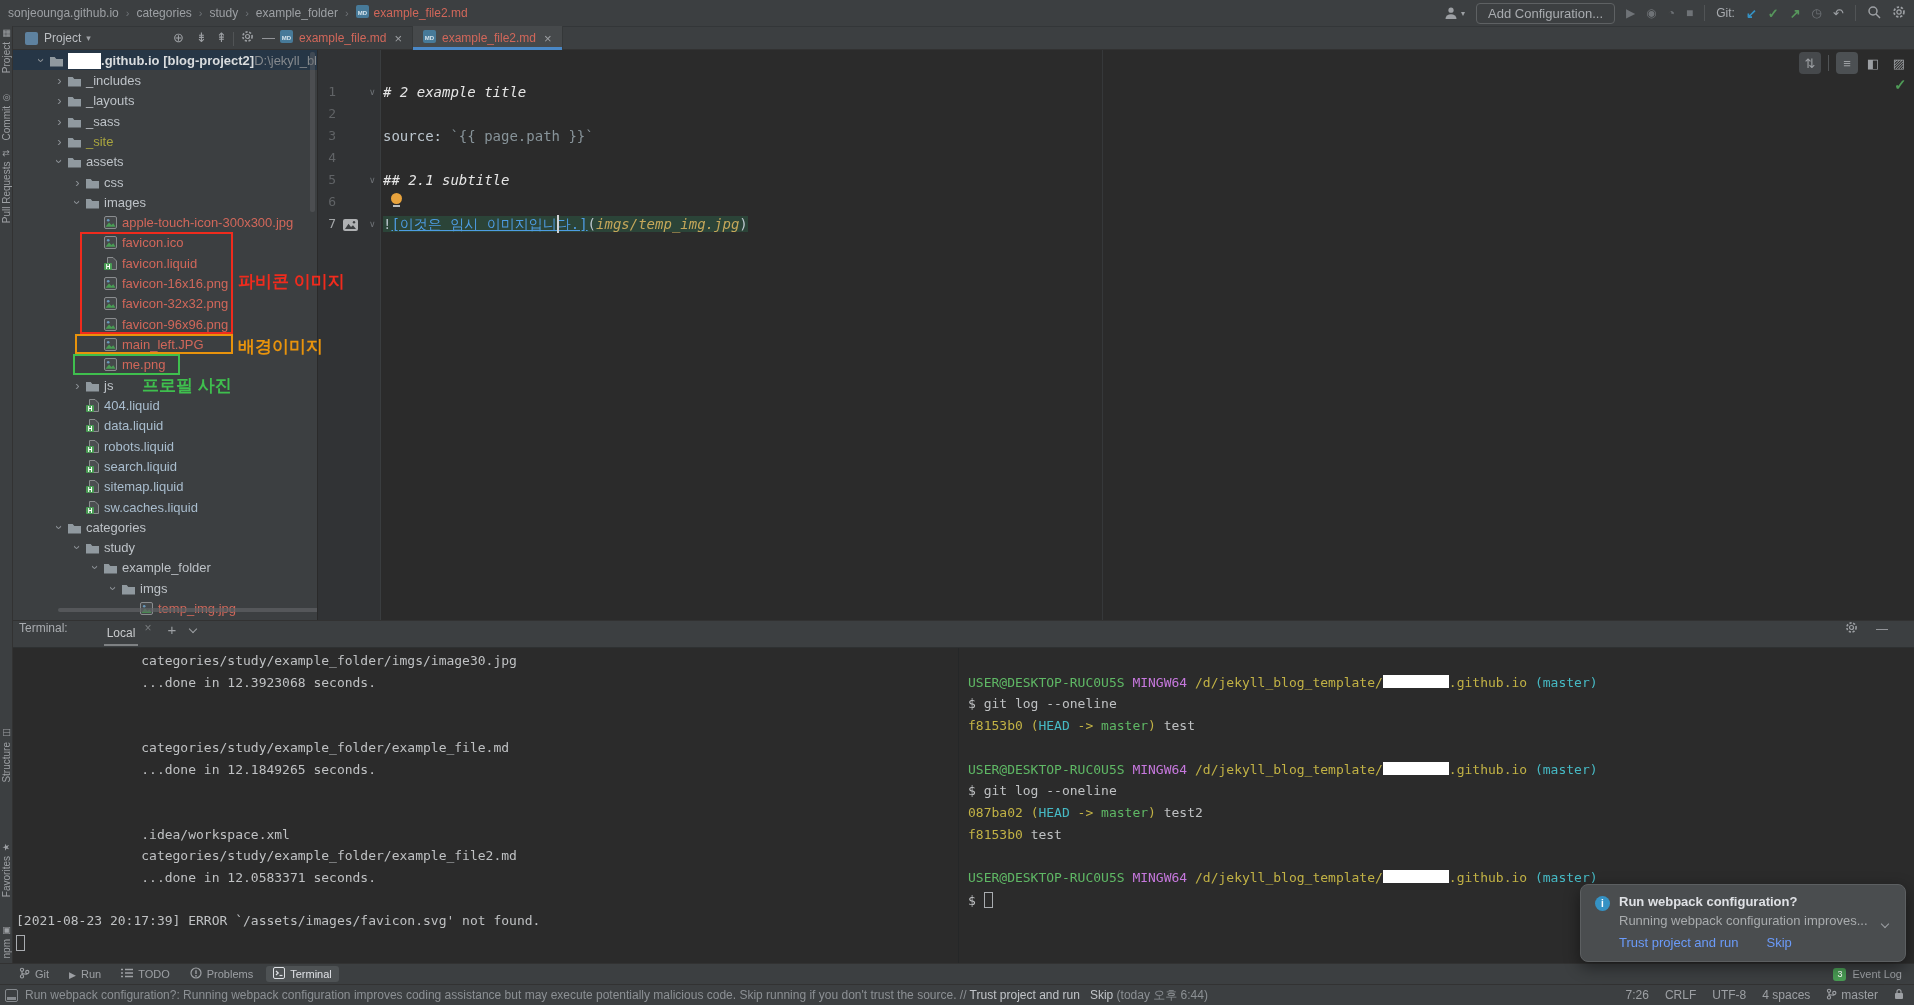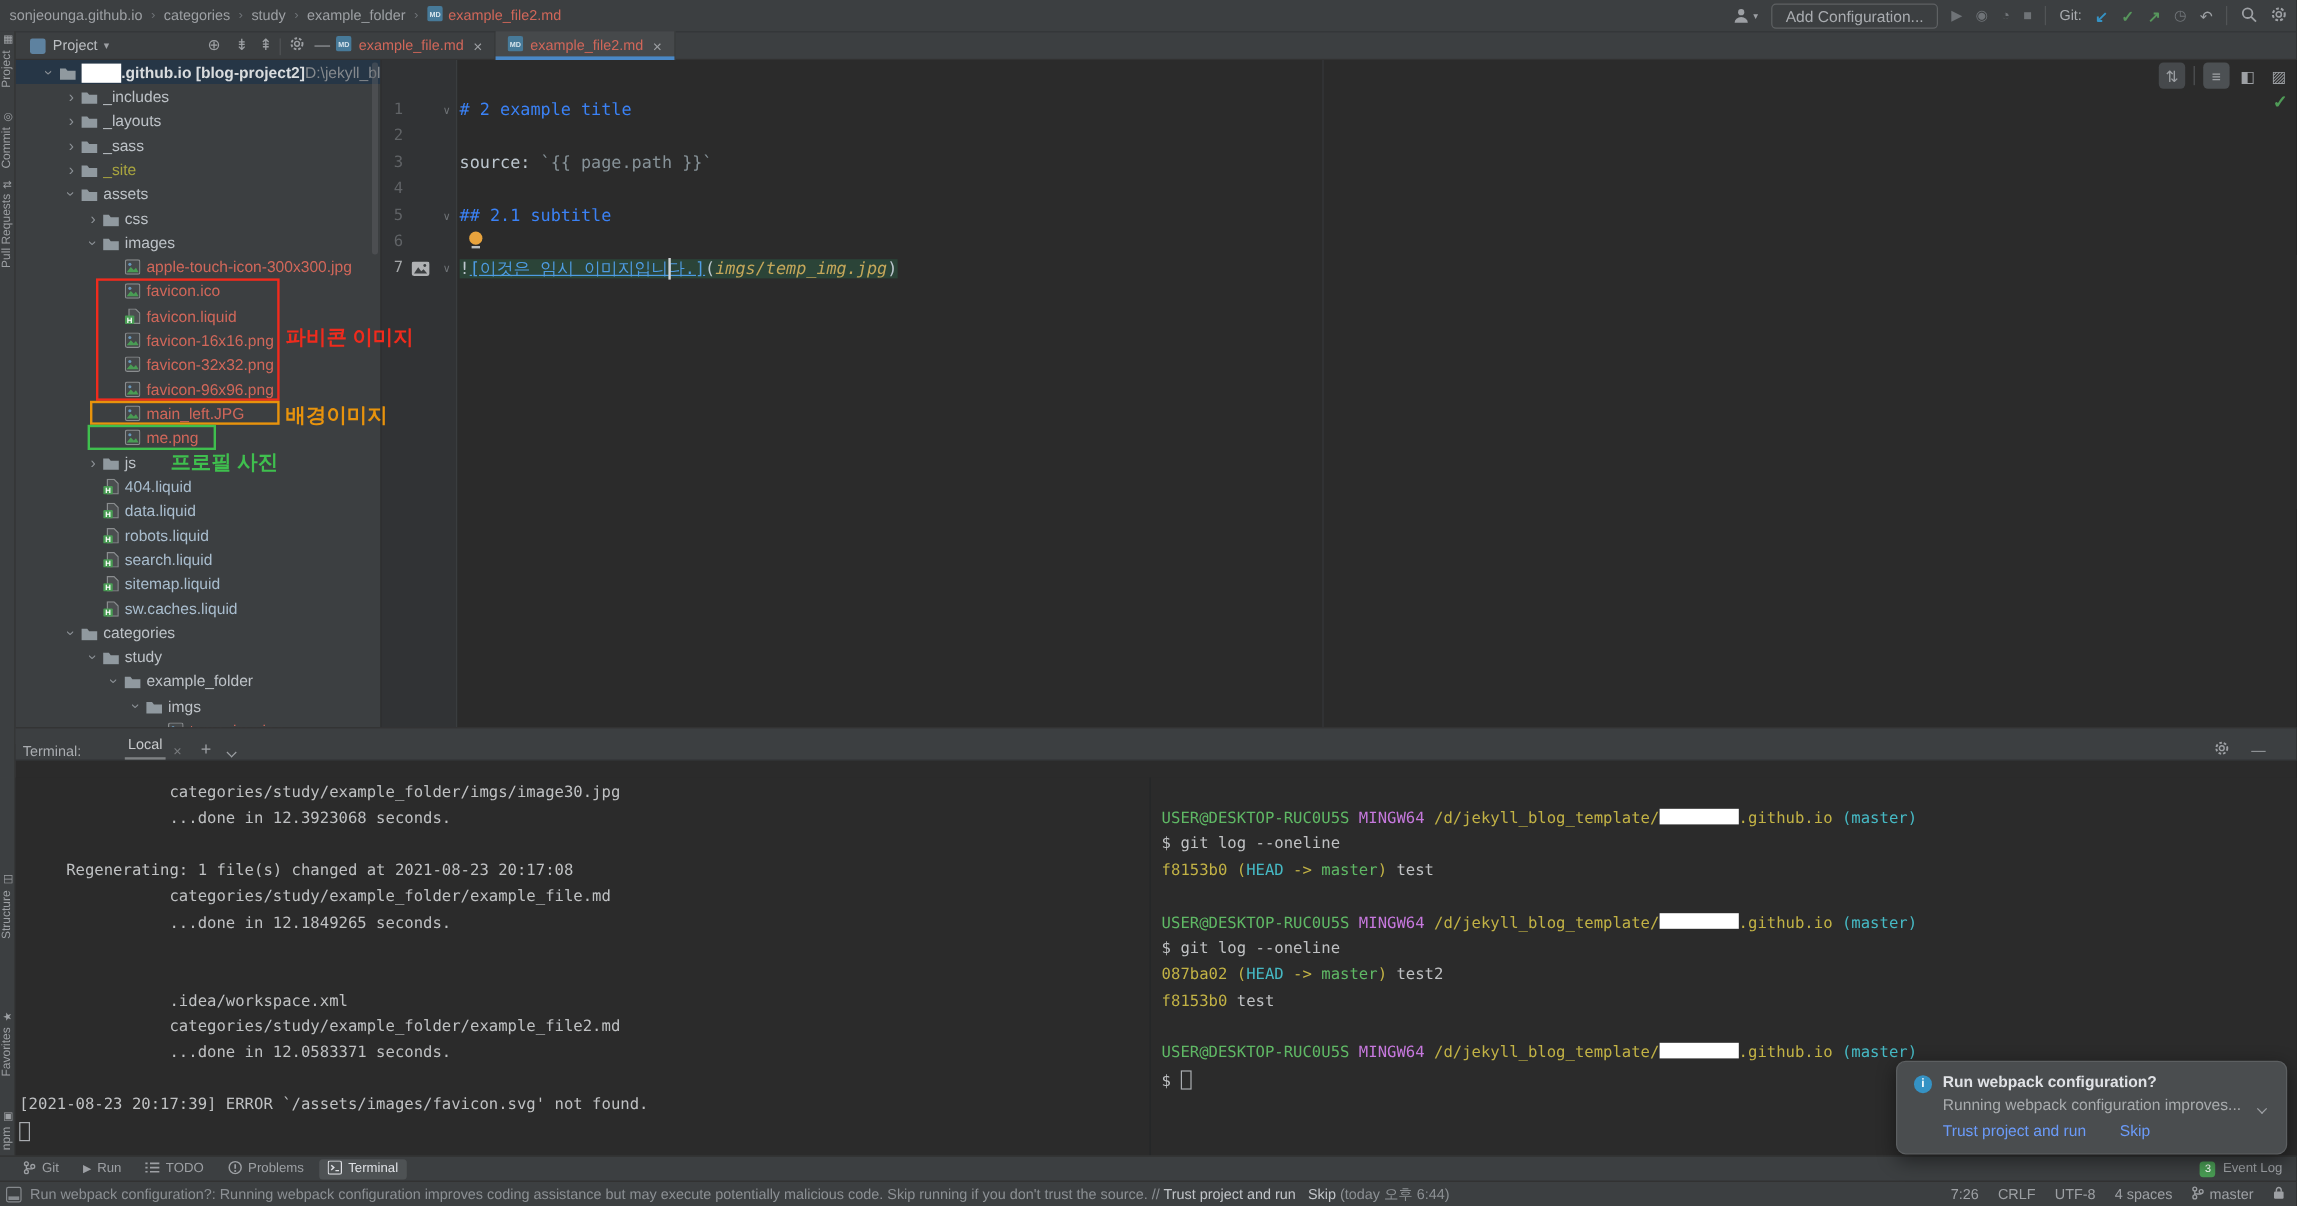--- a/index.html
+++ b/index.html
@@ -57,41 +57,41 @@
   .annlab{position:absolute;z-index:6;font-weight:bold;font-size:17px;white-space:nowrap;pointer-events:none}
 
   
   .gutter{left:318px;top:50px;width:63px;height:570px;background:#313335;border-right:1px solid #3A3D3F;box-sizing:border-box}
   .gnum{position:absolute;left:308px;width:28px;text-align:right;font:13px "DejaVu Sans Mono",monospace;
         color:#606366;line-height:22px}
   .gnum.cur{color:#A4A7A9}
   .fold{position:absolute;left:369px;color:#6F7377;font-size:9px;line-height:10px}
   .eline{position:absolute;left:383px;height:22px;line-height:22px;white-space:pre;
          font-family:"DejaVu Sans Mono",monospace;font-size:14px}
-  .c-hd{color:#3b82f6;}
+  .c-hd{color:#e5e5e5;font-style:italic}
   .c-tx{color:#BCC6CE}
   .c-cd{color:#879399}
   .c-lk{color:#4E9CE3;text-decoration:underline}
   .c-pt{color:#C5A75A;font-style:italic}
   .hlbg{background:#2B4438}
   .wrapguide{left:1102px;top:50px;width:1px;height:570px;background:#36383A}
   .caret{left:557px;top:215px;width:2px;height:18px;background:#D0D3D6}
   .bulbwrap{position:absolute}
   .bulb-c{width:11px;height:11px;border-radius:50%;background:#E8A33D}
   .bulb-b{width:7px;height:2px;background:#B9BDBF;margin:1px auto 0}
   .mdbar{left:1799px;top:52px;display:flex;align-items:center;gap:4px}
   .mbtn{width:22px;height:22px;border-radius:4px;display:flex;align-items:center;justify-content:center;color:#9DA0A4;font-size:13px}
   .mbtn.on{background:#4C5053}
   .mbtn.frame{background:#46494C}
   .mdiv{width:1px;height:16px;background:#515456;margin:0 3px}
   .echeck{left:1894px;top:76px;color:#4F9B57;font-size:15px;font-weight:bold}
 
   
-  .termhdr{left:13px;top:606px;width:1901px;height:28px;background:#3C3F41;border-top:1px solid #323232;
-           border-bottom:1px solid #2E3132;box-sizing:border-box;display:flex;align-items:flex-end;font-size:12px;color:#A9ACB0}
+  .termhdr{left:13px;top:620px;width:1901px;height:28px;background:#3C3F41;border-top:1px solid #323232;
+           border-bottom:1px solid #2E3132;box-sizing:border-box;display:flex;align-items:flex-start;font-size:12px;color:#A9ACB0}
   .ttab{color:#C8CACC;border-bottom:2px solid #7E8183;padding:5px 3px 4px;margin-left:36px}
   .ttabx{color:#787B7E;margin-left:6px;font-size:12px}
   .tplus{margin-left:16px;font-size:15px;color:#9DA0A4}
   .thr{position:absolute;right:26px;display:flex;gap:18px;align-items:center}
   .term{left:13px;top:648px;width:1901px;height:315px;background:#2B2B2B;overflow:hidden}
   .tline{position:absolute;white-space:pre;font-family:"DejaVu Sans Mono",monospace;font-size:13px;line-height:21.7px;height:21.7px;color:#BFC1C3}
   .g{color:#5FB865}.m{color:#C678DD}.o{color:#C2B245}.cy{color:#46B9C4}.d{color:#BFC1C3}
   .censor{display:inline-block;width:66px;height:13px;background:#FFFFFF;transform:translateY(1px)}
   .tcur{display:inline-block;width:9px;height:16px;border:1px solid #A9ACB0;transform:translateY(3px);box-sizing:border-box}
   .tdiv{left:958px;top:648px;width:1px;height:315px;background:#252728}
@@ -595,21 +595,20 @@
             <circle cx="6.5" cy="6.5" r="4.6" stroke-width="1.6" stroke-dasharray="2.2 1.6"></circle>
           </svg>
       </span>
       <span style="color:#9DA0A4">—</span>
     </span>
   </div>
   <div class="abs term" id="term">
       <div class="tline" style="left: 3px; top: 2px;">                categories/study/example_folder/imgs/image30.jpg</div>
       <div class="tline" style="left: 3px; top: 23.7px;">                ...done in 12.3923068 seconds.</div>
       <div class="tline" style="left: 3px; top: 45.4px;"></div>
-      <div class="tline" style="left: 3px; top: 67.1px;">     Regenerating: 1 file(s) changed at 2021-08-23 20:17:08</div>
       <div class="tline" style="left: 3px; top: 88.8px;">                categories/study/example_folder/example_file.md</div>
       <div class="tline" style="left: 3px; top: 110.5px;">                ...done in 12.1849265 seconds.</div>
       <div class="tline" style="left: 3px; top: 132.2px;"></div>
       <div class="tline" style="left: 3px; top: 176px;">                .idea/workspace.xml</div>
       <div class="tline" style="left: 3px; top: 197.3px;">                categories/study/example_folder/example_file2.md</div>
       <div class="tline" style="left: 3px; top: 219px;">                ...done in 12.0583371 seconds.</div>
       <div class="tline" style="left: 3px; top: 240.7px;"></div>
       <div class="tline" style="left: 3px; top: 262.4px;">[2021-08-23 20:17:39] ERROR `/assets/images/favicon.svg' not found.</div>
       <div class="tline" style="left: 3px; top: 284.1px;"><span class="tcur"></span></div>
       <div class="tline" style="left: 955px; top: 2px;"></div>

